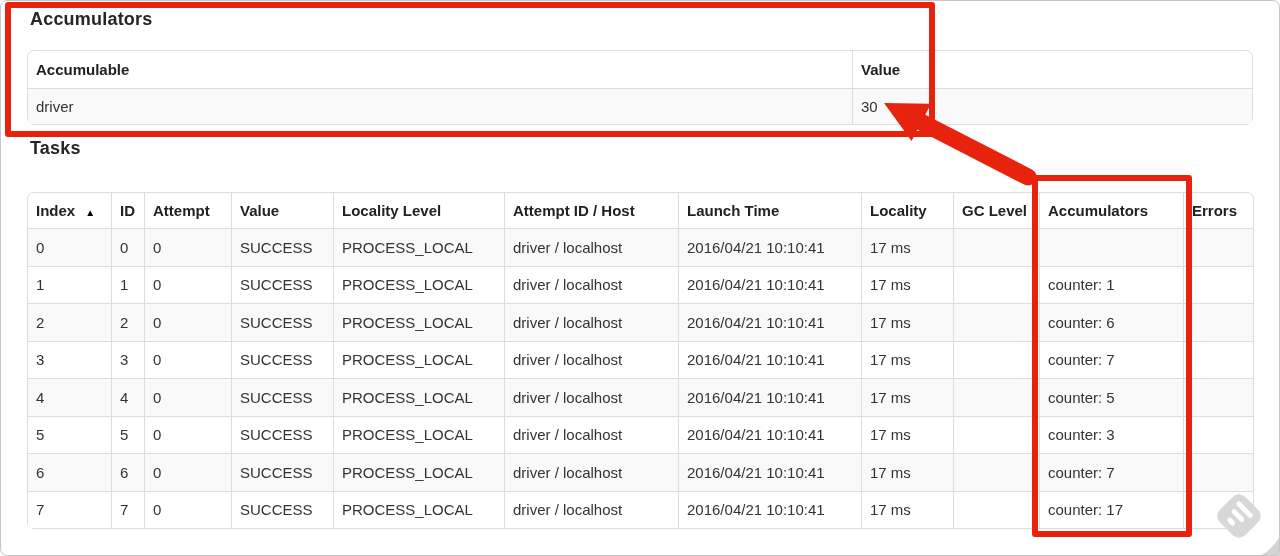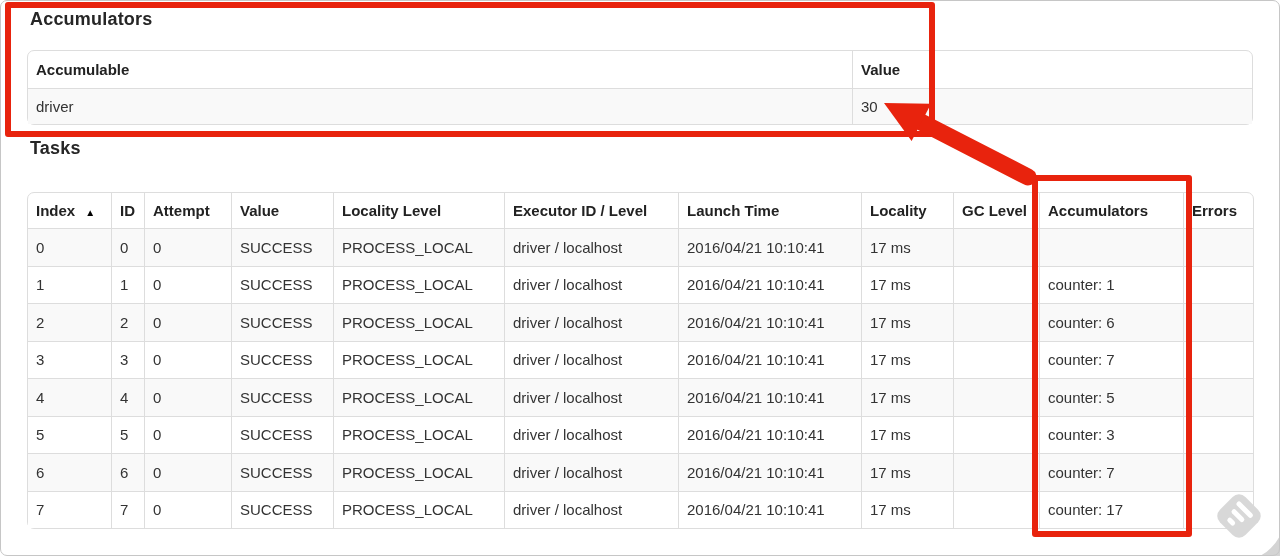--- a/index.html
+++ b/index.html
@@ -119,21 +119,21 @@
   </colgroup>
   <thead>
     <tr>
       <th>
         <span>Index</span><span class="sort-icon">▲</span>
       </th>
       <th>ID</th>
       <th>Attempt</th>
       <th>Value</th>
       <th>Locality Level</th>
-      <th>Executor ID / Level</th>
+      <th>Attempt ID / Host</th>
       <th>Launch Time</th>
       <th>Locality</th>
       <th>GC Level</th>
       <th>Accumulators</th>
       <th>Errors</th>
     </tr>
   </thead>
   <tbody>
       <tr>
     <td>0</td>

